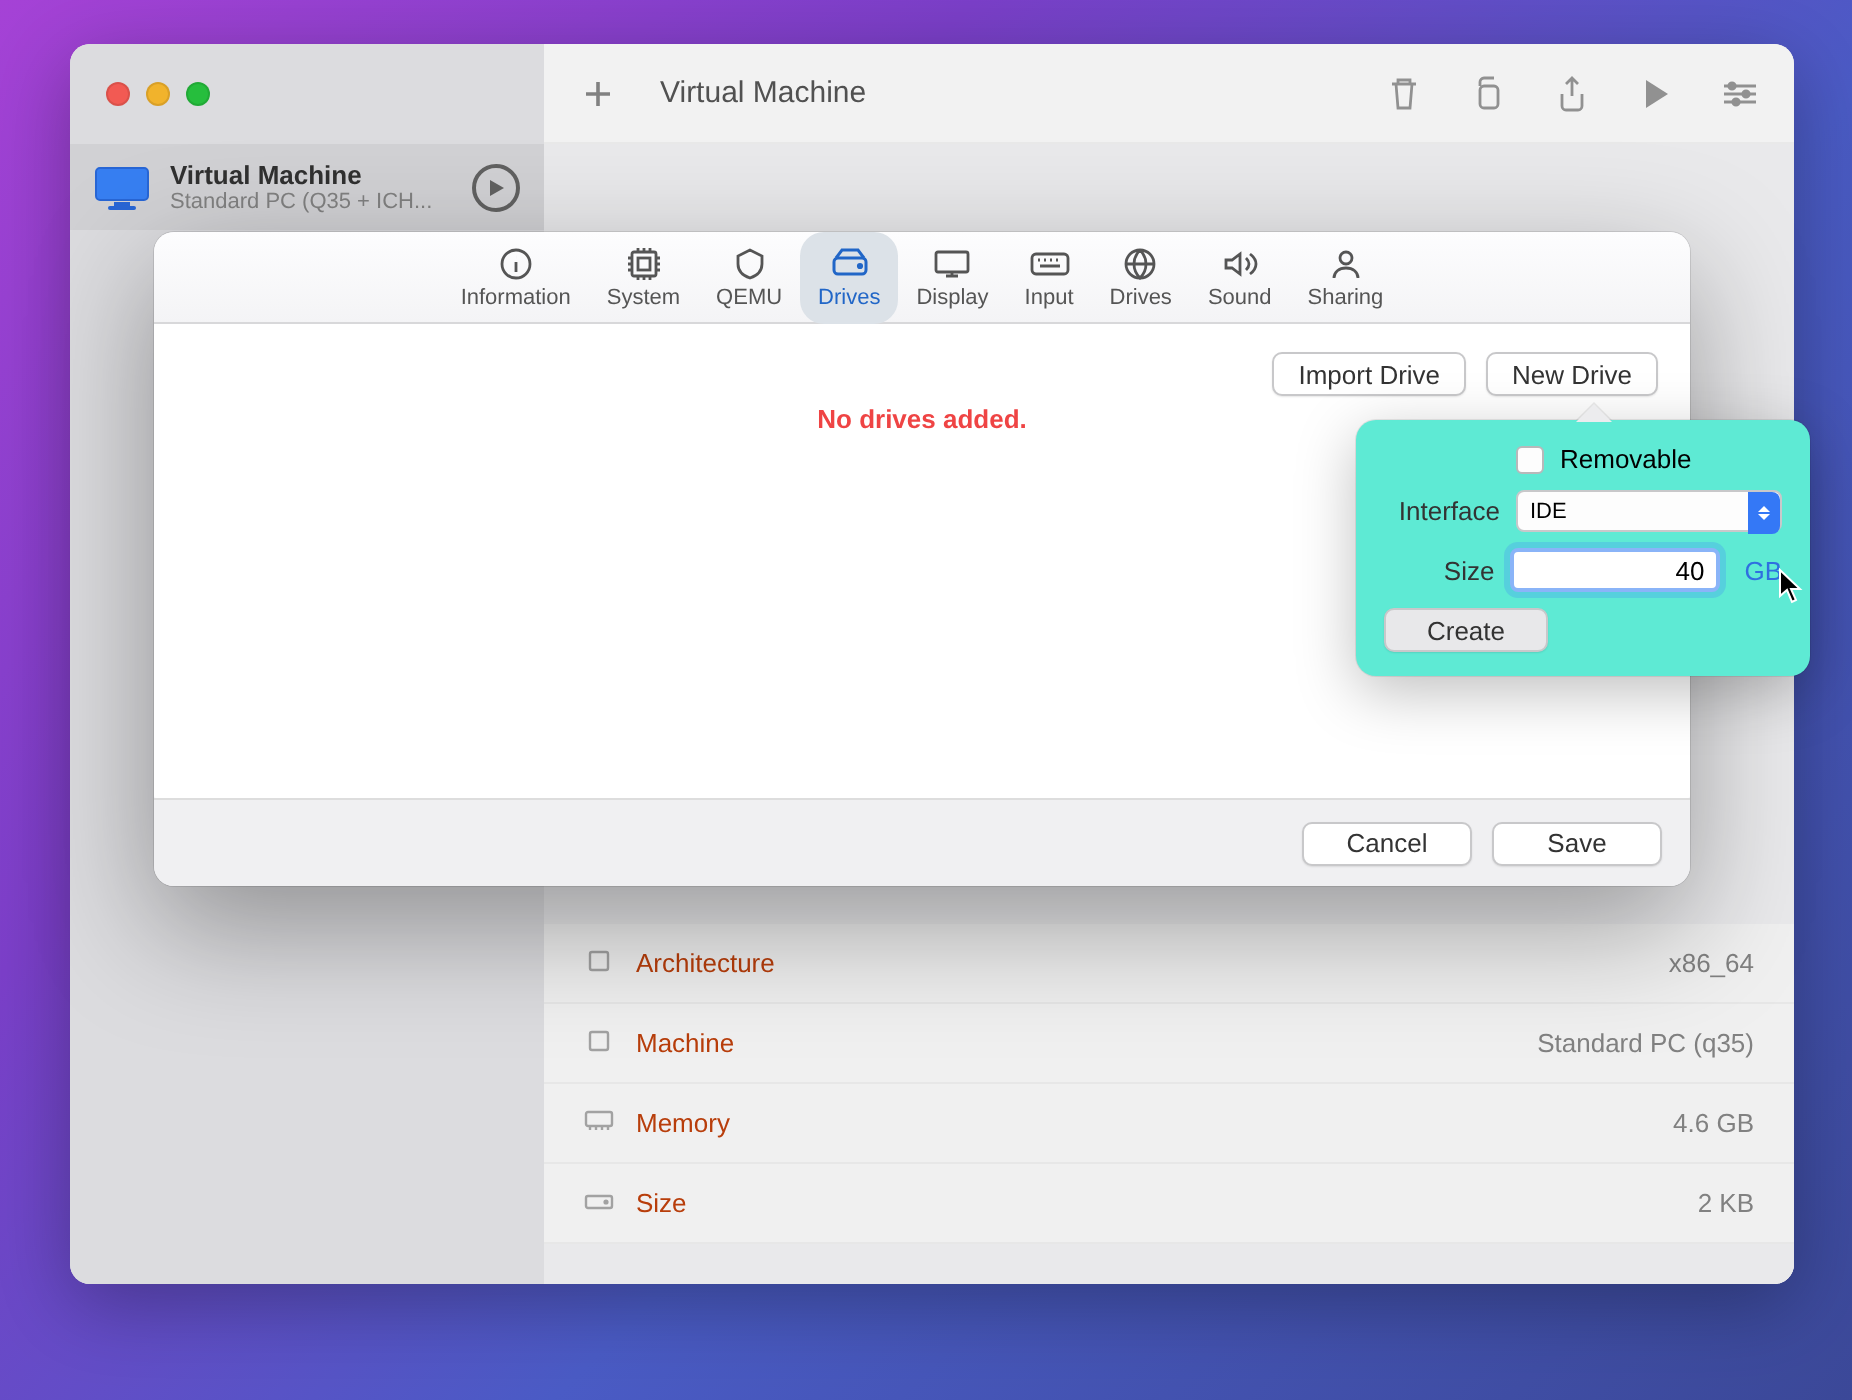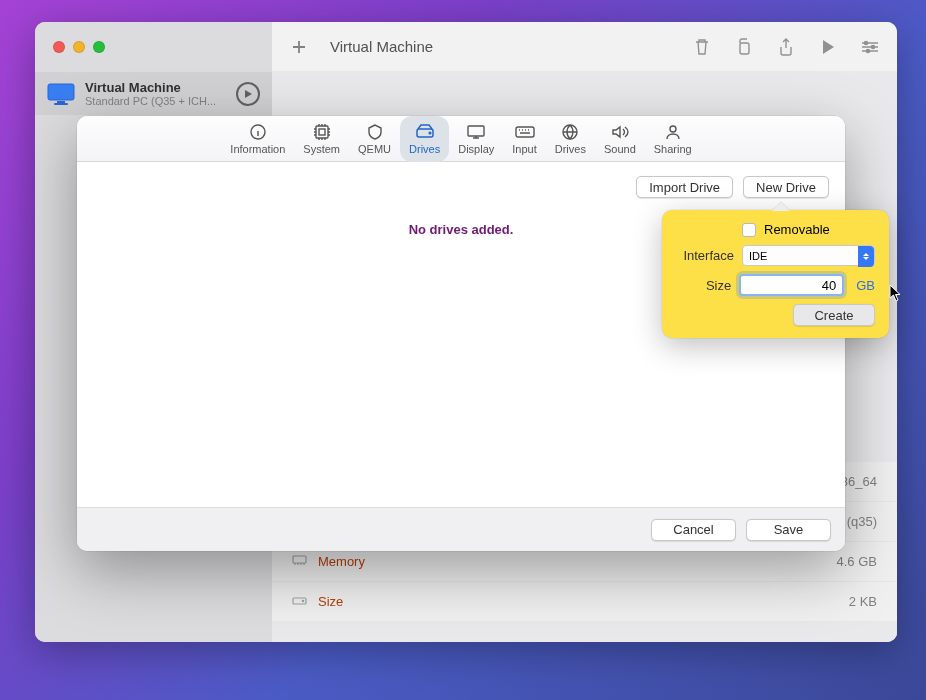--- a/index.html
+++ b/index.html
@@ -41,21 +41,21 @@
     .detail-list { margin-top: 390px; }
     .detail-row { display: flex; align-items: center; height: 40px; padding: 0 20px; border-bottom: 1px solid rgba(0,0,0,0.04); font-size: 13px; background: #fdfdfd; }
     .detail-row .icon-slot { width: 26px; color: #999; }
     .detail-row .label { flex: 1; color: #c2410c; font-weight: 500; }
     .detail-row .value { color: #888; }
     
     
     .modal {
       position: absolute;
       left: 77px; top: 116px;
-      width: 768px; height: 435px;
+      width: 768px; height: 327px;
       background: #f2f2f5;
       border-radius: 10px;
       box-shadow: 0 20px 60px rgba(0,0,0,0.35), 0 0 0 0.5px rgba(0,0,0,0.1);
       display: flex;
       flex-direction: column;
       overflow: visible;
     }
     .modal-tabs {
       height: 46px;
       background: linear-gradient(#fdfdfe, #f4f4f6);
@@ -76,35 +76,35 @@
     .tab-icon svg { stroke: #555; }
     
     .modal-main { flex: 1; background: #fff; border-radius: 0 0 1px 1px; position: relative; }
     .modal-top-buttons { position: absolute; right: 16px; top: 14px; display: flex; gap: 10px; }
     .mac-btn {
       height: 22px; padding: 0 12px; font-size: 13px; color: #333;
       background: #fff; border: 0.5px solid #c8c8ca; border-radius: 5px;
       box-shadow: 0 0.5px 1px rgba(0,0,0,0.1);
       cursor: default;
     }
-    .no-drives { text-align: center; font-size: 13px; font-weight: 600; color: #701a75; margin-top: 60px; }
+    .no-drives { text-align: center; font-size: 13px; font-weight: 600; color: #ef4444; margin-top: 40px; }
     
     .modal-footer {
       height: 44px; background: #f0f0f2; border-top: 1px solid #ddd;
       display: flex; align-items: center; justify-content: flex-end; gap: 10px; padding: 0 14px;
       border-radius: 0 0 10px 10px;
     }
     .modal-footer .mac-btn { width: 85px; }
     
     
     .popover {
       position: absolute;
-      left: 662px; top: 210px;
+      left: 678px; top: 210px;
       width: 227px;
-      background: #fde047;
+      background: #5eead4;
       border-radius: 10px;
       box-shadow: 0 8px 30px rgba(0,0,0,0.25), 0 0 0 0.5px rgba(0,0,0,0.08);
       padding: 12px 14px 12px 14px;
       font-size: 13px;
     }
     .popover::before {
       content: "";
       position: absolute; top: -8px; left: 110px;
       border-left: 9px solid transparent; border-right: 9px solid transparent;
       border-bottom: 9px solid #ececee;
@@ -120,21 +120,21 @@
     .select-cap { position: absolute; right: 0; top: 0; width: 16px; height: 21px; background: #3478f6; border-radius: 0 4px 4px 0; display: flex; flex-direction: column; align-items: center; justify-content: center; gap: 1px; }
     .select-cap::before, .select-cap::after { content: ""; border-left: 3px solid transparent; border-right: 3px solid transparent; }
     .select-cap::before { border-bottom: 3px solid #fff; }
     .select-cap::after { border-top: 3px solid #fff; }
     .num-input {
       width: 105px; height: 22px; border: 2px solid #8ab4f8; border-radius: 4px; background: #fff;
       text-align: right; padding: 0 6px; font-size: 13px; outline: none;
       box-shadow: 0 0 0 3px rgba(62,133,247,0.25);
     }
     .unit { color: #2f6fe0; font-size: 13px; margin-left: 4px; font-weight: 500; }
-    .pop-footer { display: flex; justify-content: flex-end; margin-top: 0; }
+    .pop-footer { display: flex; margin-top: 0; }
     .pop-footer .mac-btn { background: #e8e8ea; width: 82px; }
     
     .cursor { position: absolute; left: 889px; top: 284px; width: 14px; height: 18px; z-index: 99; }
   </style>
 </head>
 <body>
 
 <div class="main-window dimmed">
   <div class="sidebar">
     <div class="titlebar">

